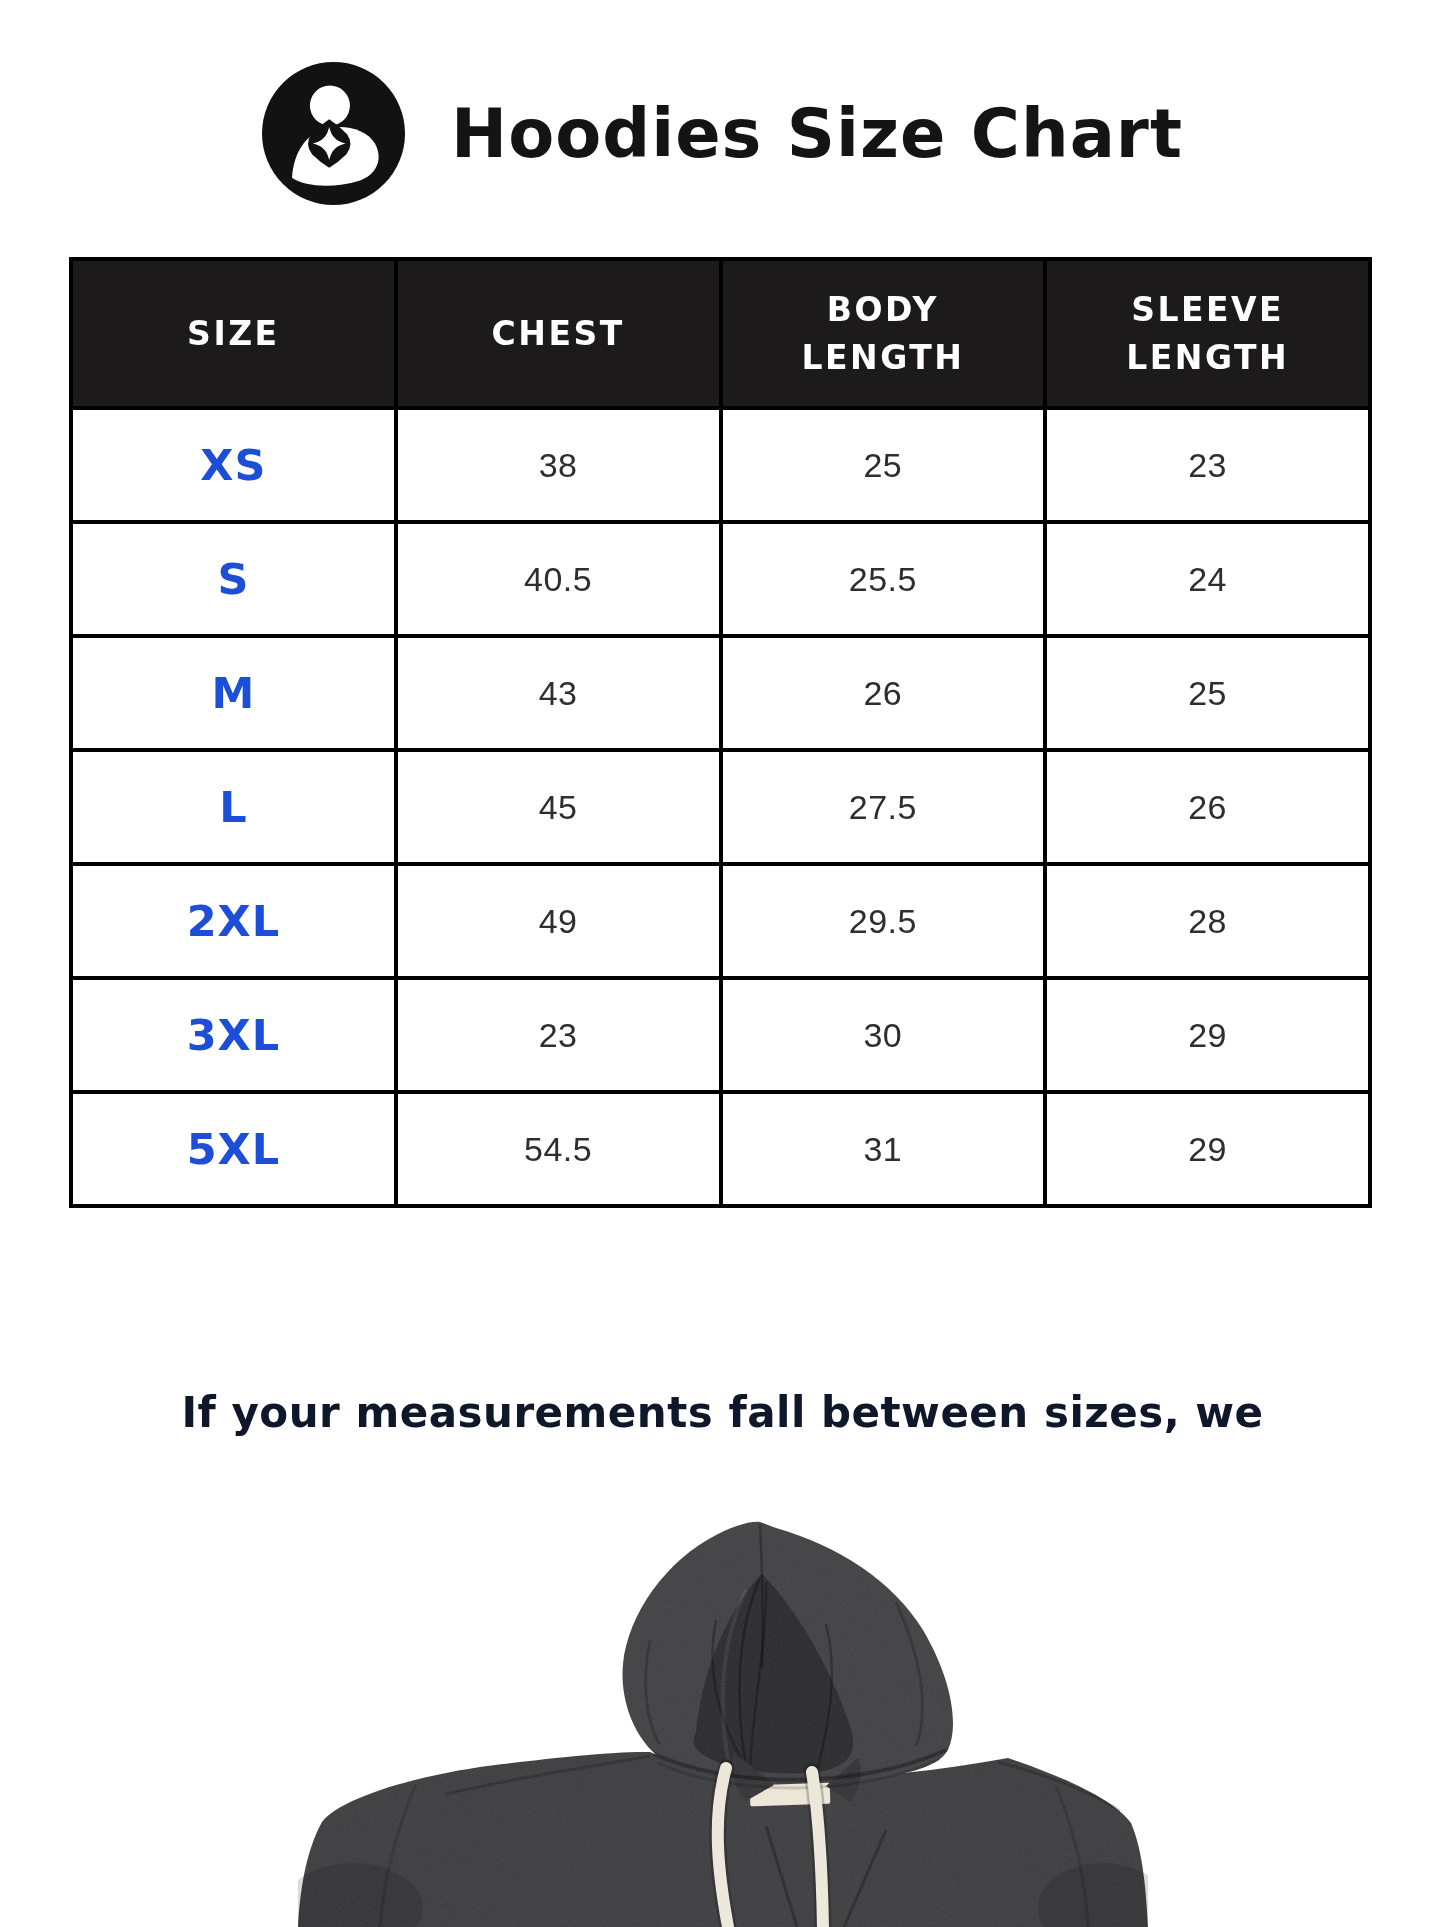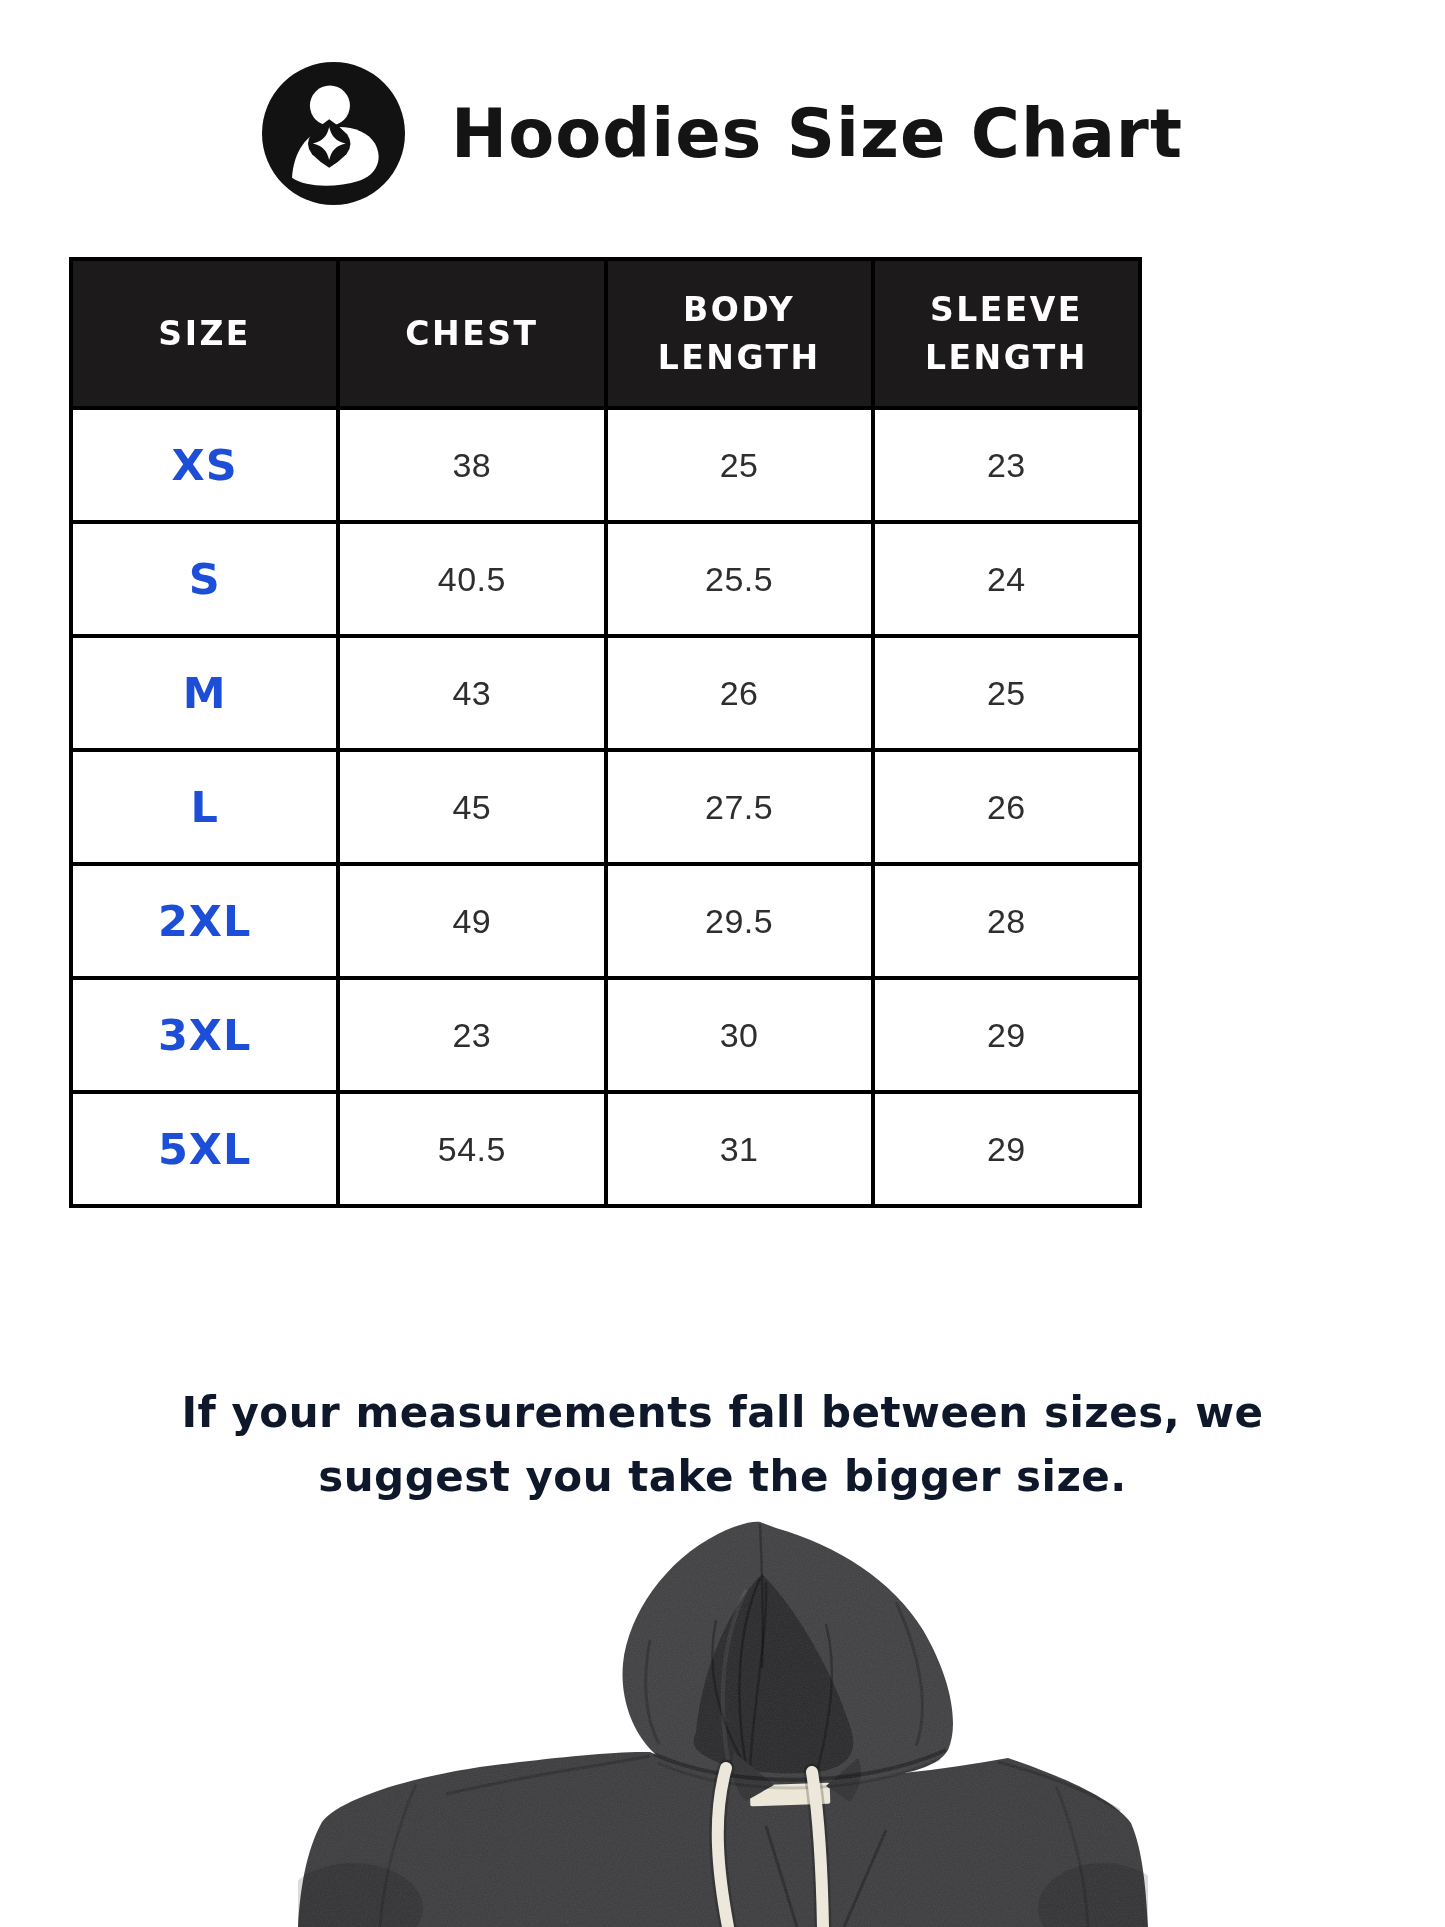--- a/index.html
+++ b/index.html
@@ -18,21 +18,21 @@
     display:flex;align-items:center;justify-content:center;gap:46px;
   }
   .logo{width:143px;height:143px;flex:0 0 auto;}
   .title{
     font-size:67px;font-weight:bold;color:#141414;
     letter-spacing:1px;font-family:"DejaVu Sans","Liberation Sans",sans-serif;
   }
 
   
   table.size-table{
-    position:absolute;top:257px;left:69px;width:1073px;
+    position:absolute;top:257px;left:69px;width:1303px;
     border-collapse:collapse;table-layout:fixed;
     background:#ffffff;
   }
   .size-table th,.size-table td{
     border:4px solid #000000;
     text-align:center;vertical-align:middle;
     padding:0;
   }
   .size-table thead th{
     background:#1c1a1a;color:#ffffff;
@@ -150,21 +150,20 @@
       <td class="size-cell">5XL</td>
       <td>54.5</td>
       <td>31</td>
       <td>29</td>
     </tr>
   </tbody>
 </table>
 
 <div class="note">
   <div>If your measurements fall between sizes, we</div>
-  <div>suggest you take the bigger size.</div>
 </div>
 
 <div class="hoodie-wrap">
   <svg viewBox="0 0 850 409" width="850" height="409" aria-hidden="true">
     <defs>
       <clipPath id="hoodclip">
         <path d="M352,234 C420,266 560,268 710,240 C775,262 818,284 833,305 C845,333 848,372 850,409 L0,409 C2,372 8,333 24,304 C42,280 120,256 205,246 C262,239 320,233 352,234 Z"></path>
         <path d="M462,4 L478,10 C540,28 594,62 625,112 C652,158 662,205 650,232 C638,254 585,262 525,263 C448,264 378,254 355,234 C333,212 322,178 325,146 C330,96 368,42 420,16 C436,8 452,3 462,4 Z"></path>
       </clipPath>
       <filter id="heather" x="0" y="0" width="100%" height="100%">

